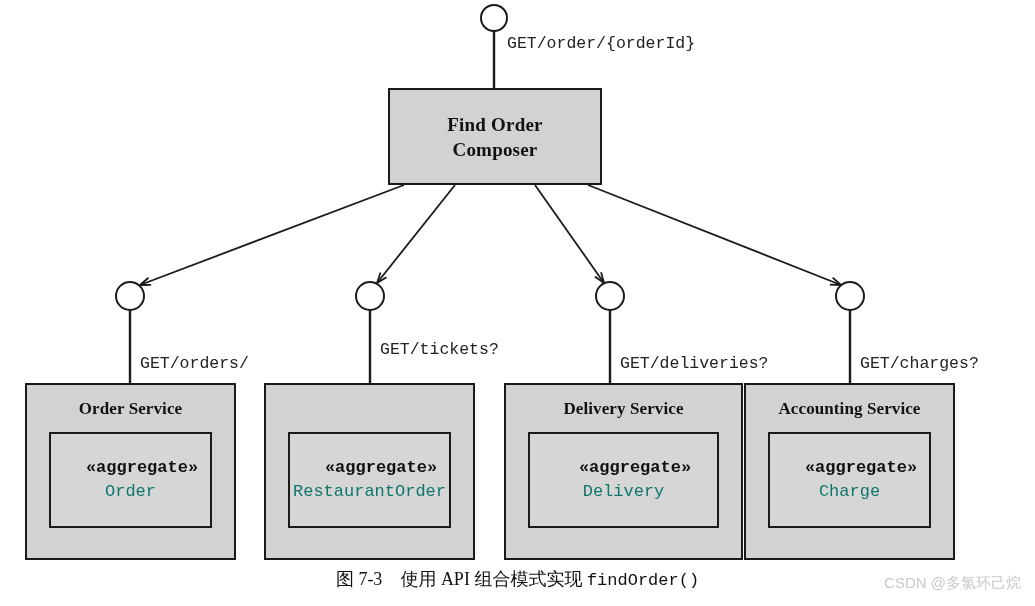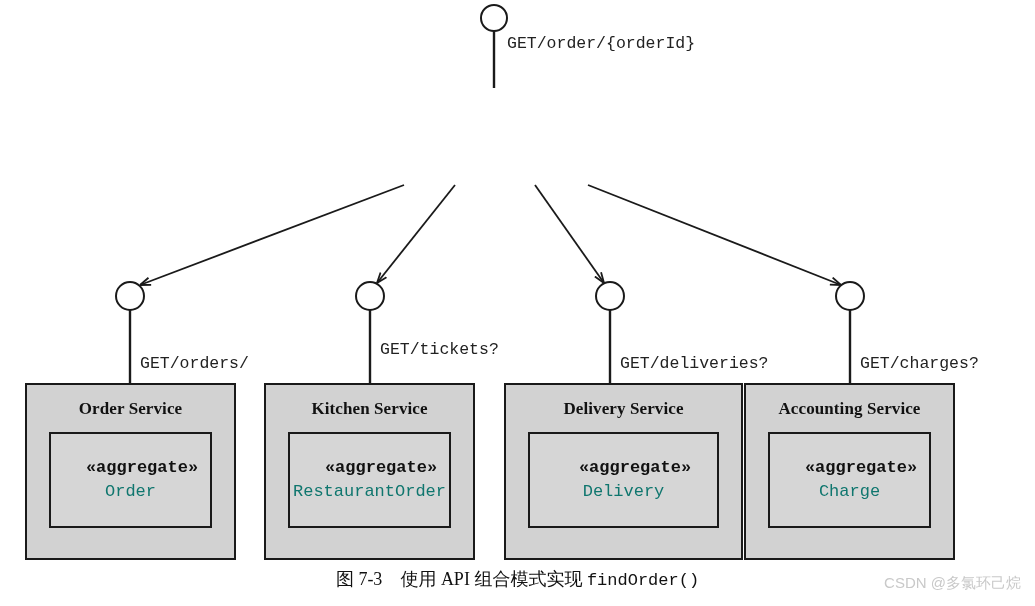--- a/index.html
+++ b/index.html
@@ -152,20 +152,26 @@
 
     <circle cx="610" cy="296" r="14" fill="#ffffff" stroke="#1a1a1a" stroke-width="2"></circle>
     <line x1="610" y1="310" x2="610" y2="383" stroke="#1a1a1a" stroke-width="2.4"></line>
 
     <circle cx="850" cy="296" r="14" fill="#ffffff" stroke="#1a1a1a" stroke-width="2"></circle>
     <line x1="850" y1="310" x2="850" y2="383" stroke="#1a1a1a" stroke-width="2.4"></line>
   </svg>
 
   <div class="path-label" style="left:507px; top:34px;">GET/order/{orderId}</div>
 
+  <div class="composer-box" style="left:388px; top:88px; width:214px; height:97px;">
+    <div class="composer-label">
+      <span>Find Order</span><br>
+      <span>Composer</span>
+    </div>
+  </div>
 
   <div class="path-label" style="left:140px; top:314px;">
     <div>GET/orders/</div>
     <div>{orderId}</div>
     <div></div>
   </div>
 
   <div class="path-label" style="left:380px; top:300px;">
     <div>GET/tickets?</div>
     <div>orderId=</div>
@@ -186,21 +192,20 @@
 
   <div class="svc-box" style="left:25px; top:383px; width:211px; height:177px;">
     <div class="svc-title">Order Service</div>
     <div class="aggregate-box">
       <div class="agg-stereo">«aggregate»</div>
       <div class="agg-name">Order</div>
     </div>
   </div>
 
   <div class="svc-box" style="left:264px; top:383px; width:211px; height:177px;">
-    <div class="svc-title">Kitchen Service</div>
     <div class="aggregate-box">
       <div class="agg-stereo">«aggregate»</div>
       <div class="agg-name">RestaurantOrder</div>
     </div>
   </div>
 
   <div class="svc-box" style="left:504px; top:383px; width:239px; height:177px;">
     <div class="svc-title">Delivery Service</div>
     <div class="aggregate-box">
       <div class="agg-stereo">«aggregate»</div>

